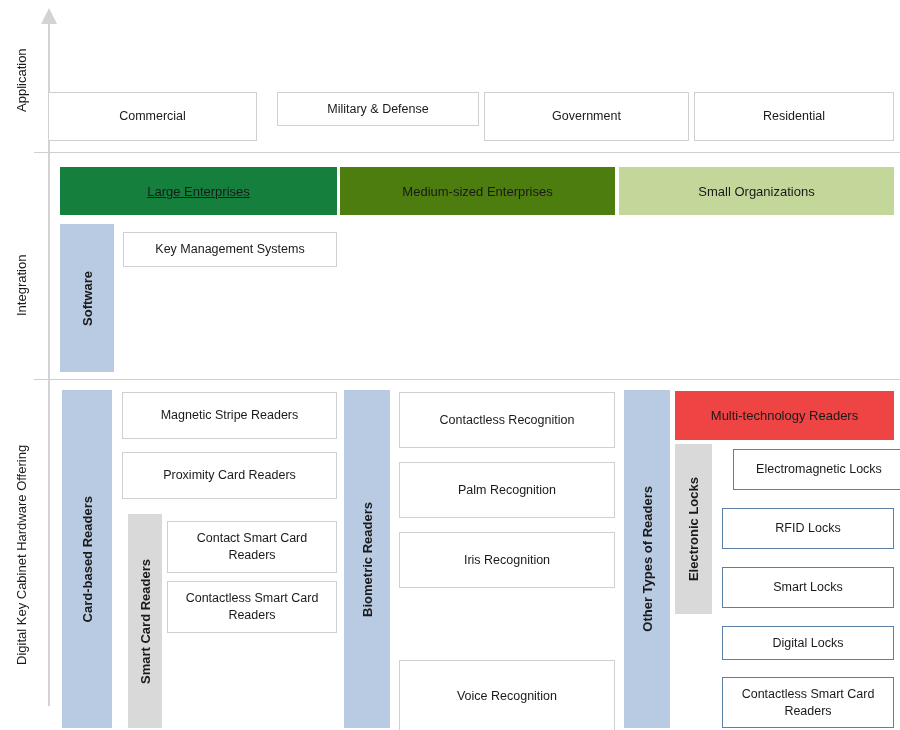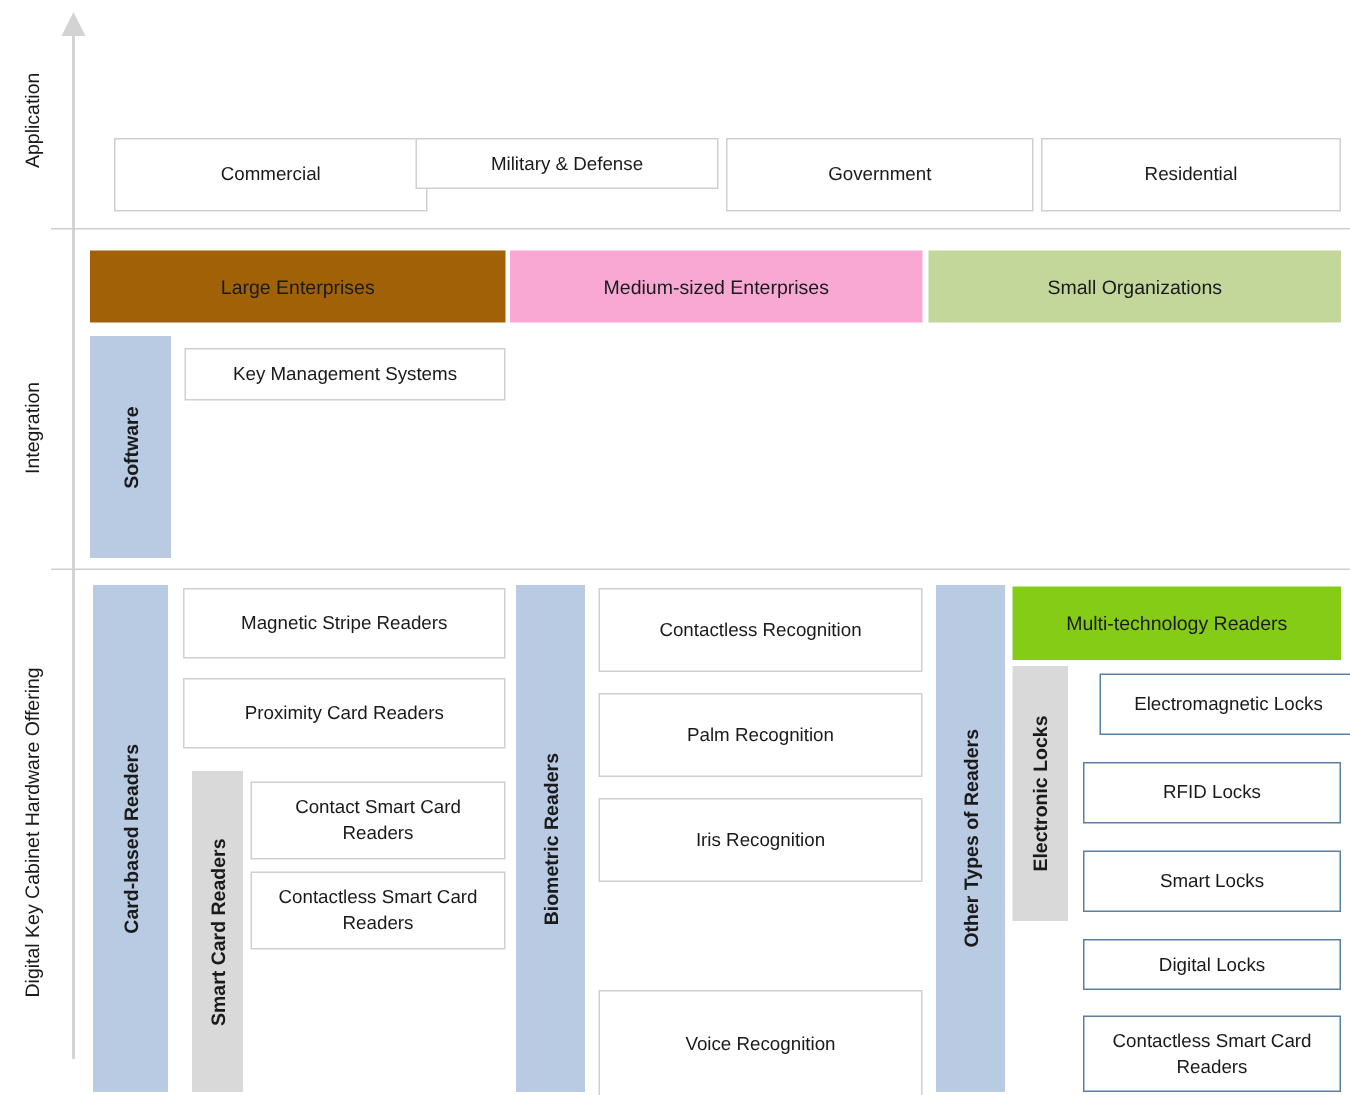--- a/index.html
+++ b/index.html
@@ -64,22 +64,22 @@
   
   .band {
     position: absolute;
     display: flex;
     align-items: center;
     justify-content: center;
     font-size: 13px;
     color: #1a1a1a;
     text-align: center;
   }
-  .band.blue  { background: #a16207; }
-  .band.red   { background: #f9a8d4; }
+  .band.blue  { background: #15803d; text-decoration: underline; }
+  .band.red   { background: #4d7c0f; }
   .band.green { background: #c3d79a; }
 
   
   .vbar {
     position: absolute;
     display: flex;
     align-items: center;
     justify-content: center;
   }
   .vbar.blue { background: #b8cbe3; }
@@ -89,21 +89,21 @@
     transform: rotate(180deg);
     font-size: 13px;
     font-weight: 700;
     white-space: nowrap;
     color: #1a1a1a;
   }
 
   
   .gray-bar {
     position: absolute;
-    background: #84cc16;
+    background: #ef4444;
     display: flex;
     align-items: center;
     justify-content: center;
     font-size: 13px;
     font-weight: 400;
     color: #1a1a1a;
     text-align: center;
   }
 </style>
 </head>
@@ -114,21 +114,21 @@
   <div class="axis-line"></div>
   <div class="axis-arrow"></div>
 
   <div class="divider" style="top:152px;"></div>
   <div class="divider" style="top:379px;"></div>
 
   <div class="axis-label" style="left:14px; top:20px; height:120px; width:20px;">Application</div>
   <div class="axis-label" style="left:14px; top:230px; height:110px; width:20px;">Integration</div>
   <div class="axis-label" style="left:14px; top:405px; height:300px; width:20px;">Digital Key Cabinet Hardware Offering</div>
 
-  <div class="box" style="left:76px;  top:92px; width:209px; height:49px;">Commercial</div>
+  <div class="box" style="left:48px;  top:92px; width:209px; height:49px;">Commercial</div>
   <div class="box" style="left:277px; top:92px; width:202px; height:34px;">Military &amp; Defense</div>
   <div class="box" style="left:484px; top:92px; width:205px; height:49px;">Government</div>
   <div class="box" style="left:694px; top:92px; width:200px; height:49px;">Residential</div>
 
   <div class="band blue" style="left:60px;  top:167px; width:277px; height:48px;">Large Enterprises</div>
   <div class="band red" style="left:340px; top:167px; width:275px; height:48px;">Medium-sized Enterprises</div>
   <div class="band green" style="left:619px; top:167px; width:275px; height:48px;">Small Organizations</div>
 
   <div class="vbar blue" style="left:60px; top:224px; width:54px; height:148px;">
     <span>Software</span>

